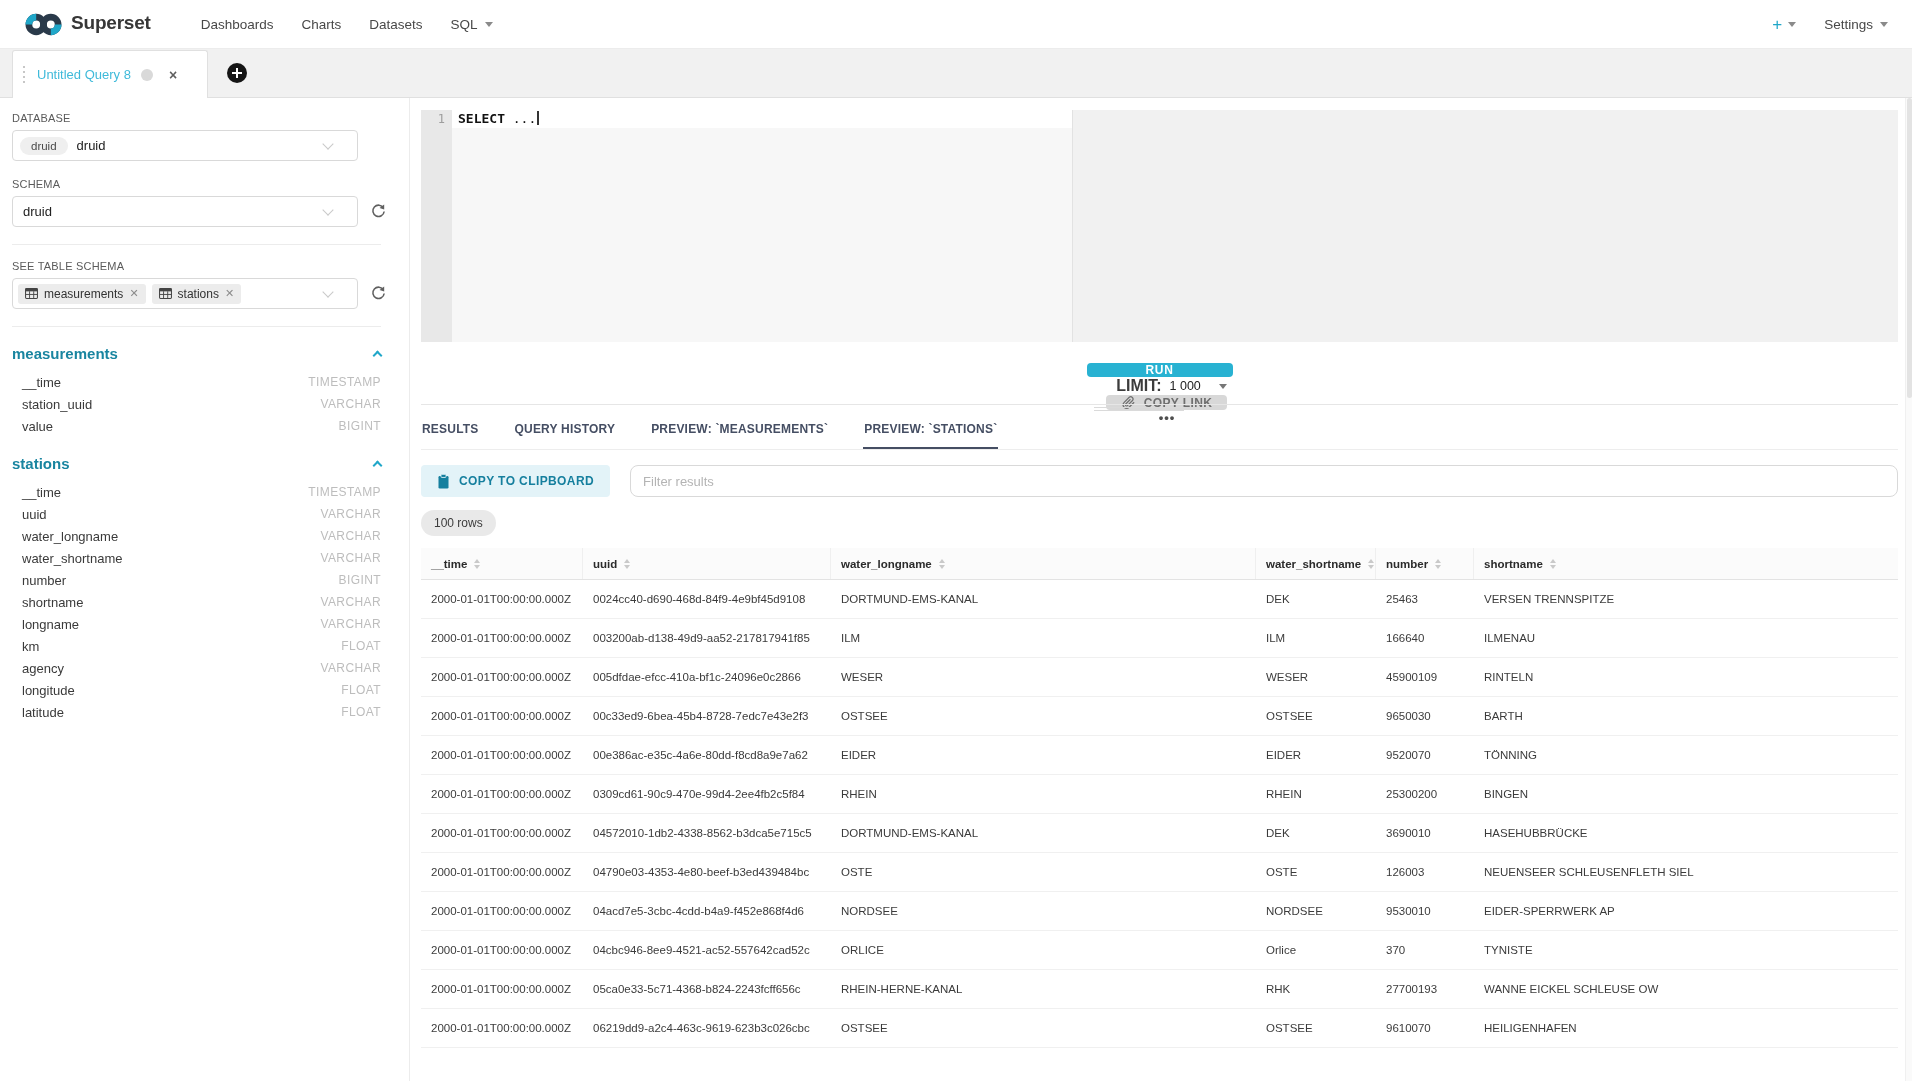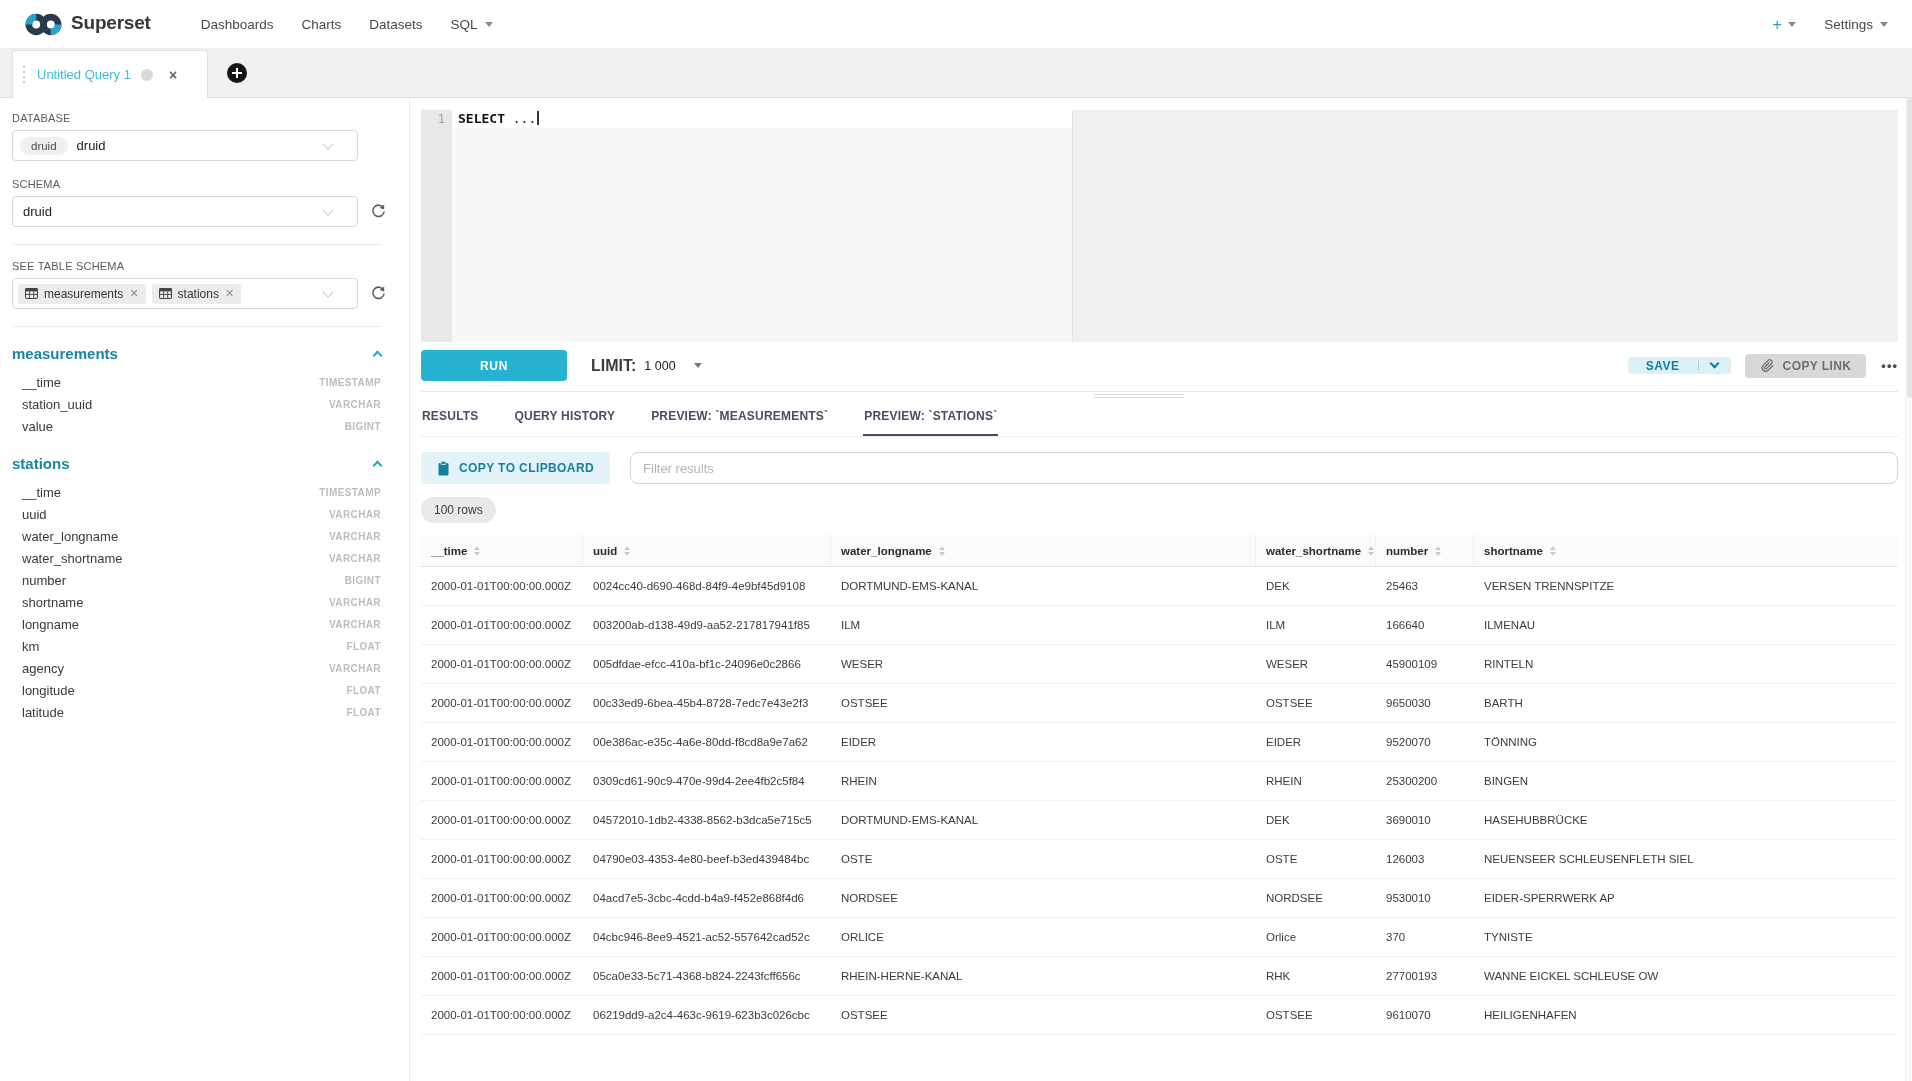--- a/index.html
+++ b/index.html
@@ -55,36 +55,36 @@
   .chip { display:flex; align-items:center; gap:6px; background:#ececec; border-radius:3px;
     padding:3px 7px; font-size:12px; color:#333; margin-right:6px; cursor:pointer; }
   .chip .chip-x { color:#8b8b8b; font-size:11px; cursor:pointer; }
   .schema-table { margin-top:18px; }
   .schema-head { display:flex; align-items:center; cursor:pointer; margin-bottom:9px; }
   .schema-name { color:#1985a0; font-size:15px; font-weight:700; }
   .chev-up { margin-left:auto; width:7px; height:7px; border-left:2px solid #20a7c9; border-top:2px solid #20a7c9;
     transform:rotate(45deg); position:relative; top:2px; }
   .schema-col { display:flex; align-items:center; height:22px; padding-left:10px; }
   .col-name { font-size:13px; color:#3a3a3a; }
-  .col-type { margin-left:auto; font-size:10px; color:#bdbdbd; letter-spacing:0.4px;font-weight:bold; }
+  .col-type { margin-left:auto; font-size:12px; color:#bdbdbd; letter-spacing:0.4px; }
 
   
   .main { flex:1; padding:12px 14px 0 11px; min-width:0; }
   .editor { height:232px; position:relative; display:flex; background:#f7f7f7; cursor:text; }
   .gutter { width:31px; background:#e8e8e8; color:#9d9d9d; font-family:"DejaVu Sans Mono", monospace;
     font-size:12px; text-align:right; padding:2px 7px 0 0; }
   .code-area { flex:1; position:relative; }
   .shade-right { position:absolute; left:620px; right:0; top:0; bottom:0; background:#f1f1f1;
     border-left:1px solid #e2e2e2; }
   .code-line { position:relative; height:18px; background:#fff; width:620px; padding:1px 0 0 6px;
     font-family:"DejaVu Sans Mono", monospace; font-size:13px; color:#111; white-space:pre; }
   .kw { font-weight:700; }
   .cursor { display:inline-block; width:1.5px; height:14px; background:#333; vertical-align:-2px; margin-left:1px; }
 
-  .toolbar { margin-top:8px; height:31px; display:flex; align-items:center; }
+  .toolbar { margin-top:21px; height:31px; display:flex; align-items:center;flex-direction:column; }
   .run-btn { width:146px; height:31px; background:#28b2d2; color:#fff; border:none; border-radius:4px;
     font-size:12px; font-weight:700; letter-spacing:0.6px; cursor:pointer; font-family:inherit; }
   .limit-ctl { display:flex; align-items:center; margin-left:24px; cursor:pointer; }
   .limit-label { font-size:16px; font-weight:700; color:#3c3c3c; }
   .limit-value { font-size:12.5px; color:#222; margin-left:8px; }
   .limit-ctl .caret-down { margin-left:18px; border-top-color:#777; }
   .tb-spacer { flex:1; }
   .save-split { display:flex; height:17px; background:#dcf0f6; border-radius:4px; overflow:hidden; }
   .save-main { padding:0 18px; display:flex; align-items:center; color:#0d7fa3; font-size:12px;
     font-weight:700; letter-spacing:0.5px; cursor:pointer; }
@@ -176,21 +176,21 @@
     <span class="nav-settings">
       <span>Settings</span>
       <span class="caret-down"></span>
     </span>
   </div>
 </header>
 
 <div class="tabbar">
   <div class="query-tab">
     <span class="drag-dots"></span>
-    <span class="tab-title">Untitled Query 1</span>
+    <span class="tab-title">Untitled Query 8</span>
     <span class="status-dot"></span>
     <span class="tab-close">×</span>
   </div>
   <div class="add-tab"></div>
 </div>
 
 <div class="content">
 
   <aside class="sidebar">
     <div class="group">

